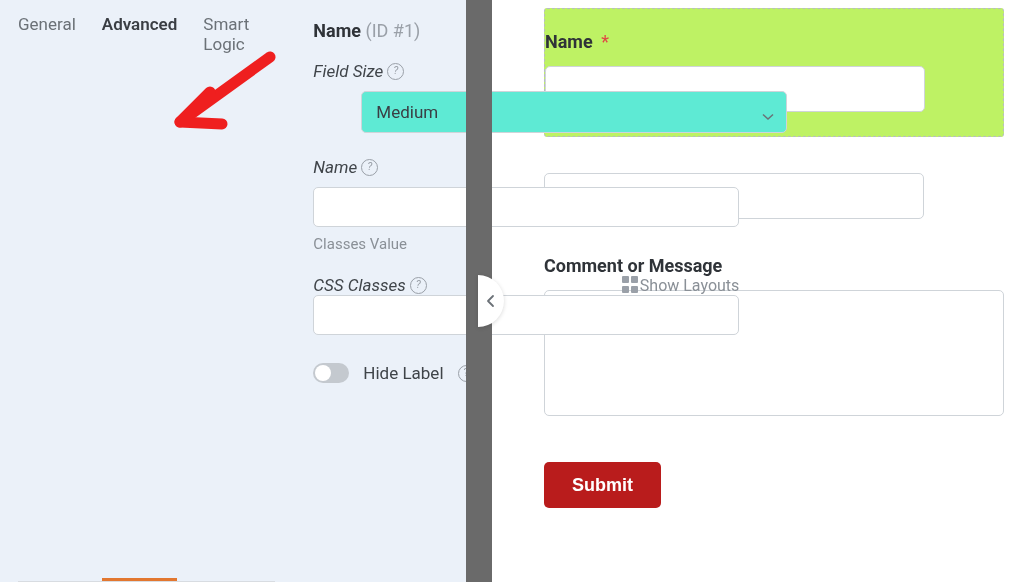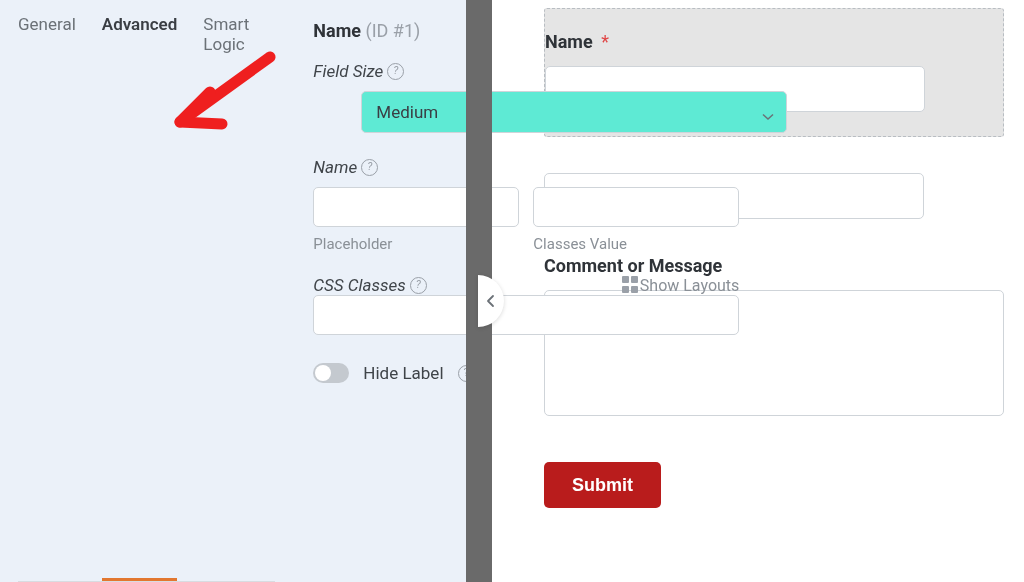--- a/index.html
+++ b/index.html
@@ -181,21 +181,21 @@
   justify-content: center;
 }
 .collapse-handle svg { display: block; }
 .right-panel {
   flex: 1;
   background: #fff;
   padding: 8px 20px 20px 52px;
 }
 .form-field-wrapper.dashed {
   border: 1px dashed #b8bdc2;
-  background: #e5e5e5;
+  background: #bef264;
   border-radius: 3px;
   padding: 22px 22px 24px 0;
 }
 .form-label {
   font-size: 18px;
   font-weight: 700;
   color: #2f3338;
   margin-bottom: 14px;
 }
 .req { color: #e04545; margin-left: 4px; font-weight: 400; }
@@ -267,24 +267,20 @@
             </svg>
         </span>
       </div>
     </div>
 
     <div class="label-row">
       <span>Name</span>
       <span class="help-icon">?</span>
     </div>
     <div class="two-col">
-      <div class="col">
-        <input class="text-input" type="text" style="">
-        <div class="sub-label">Placeholder</div>
-      </div>
       <div class="col">
         <input class="text-input" type="text" style="">
         <div class="sub-label">Classes Value</div>
       </div>
     </div>
 
     <div class="section">
       <div class="css-row">
         <div class="label-row" style="margin-bottom:0">
           <span>CSS Classes</span>

